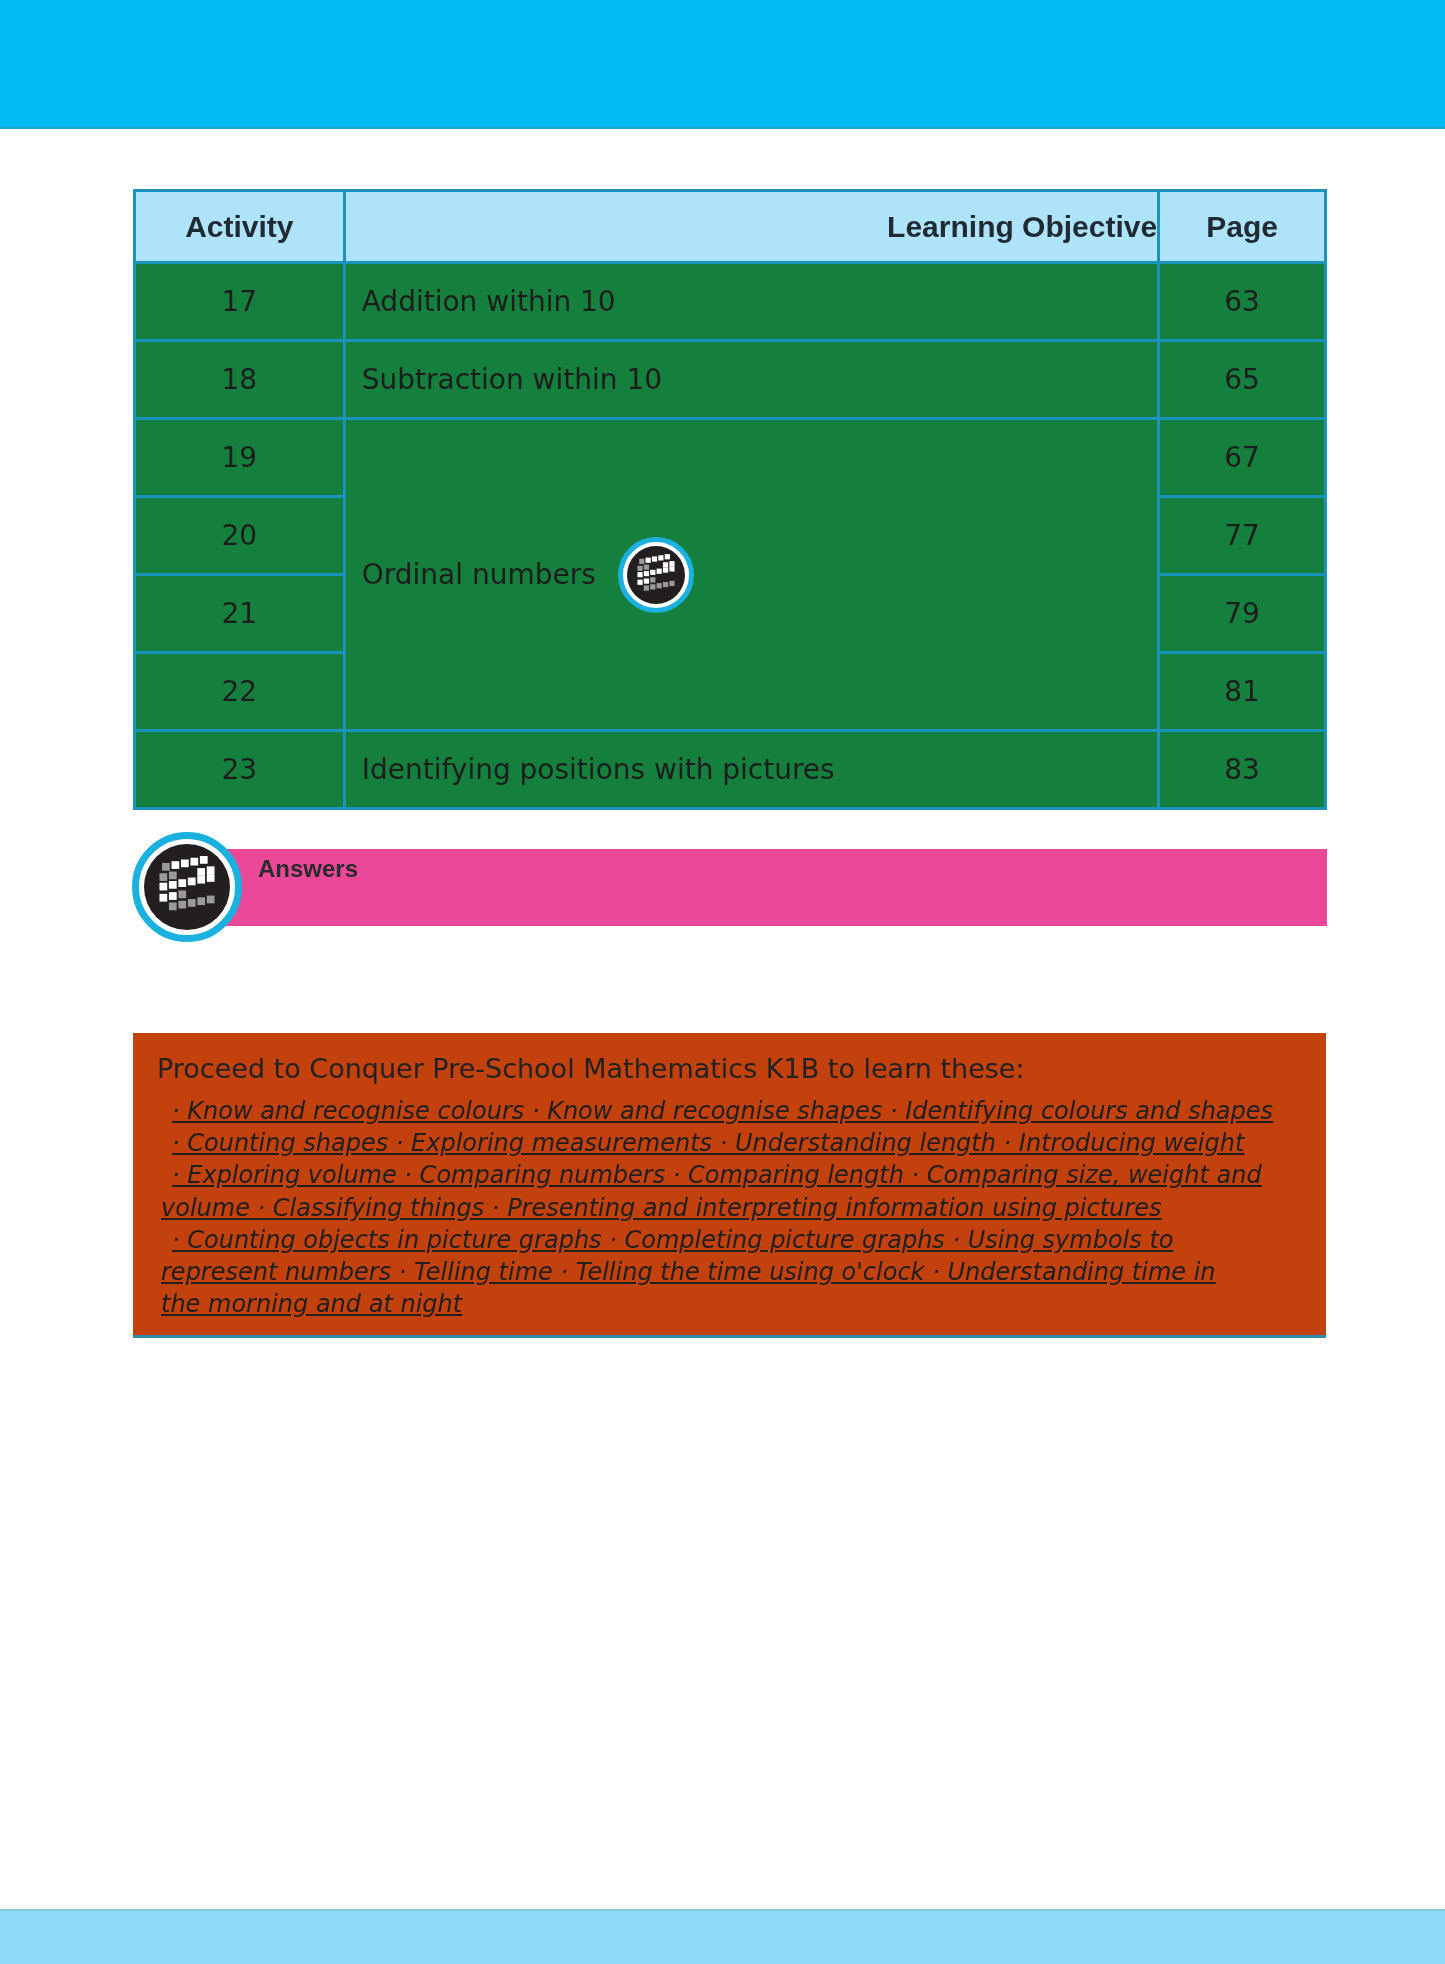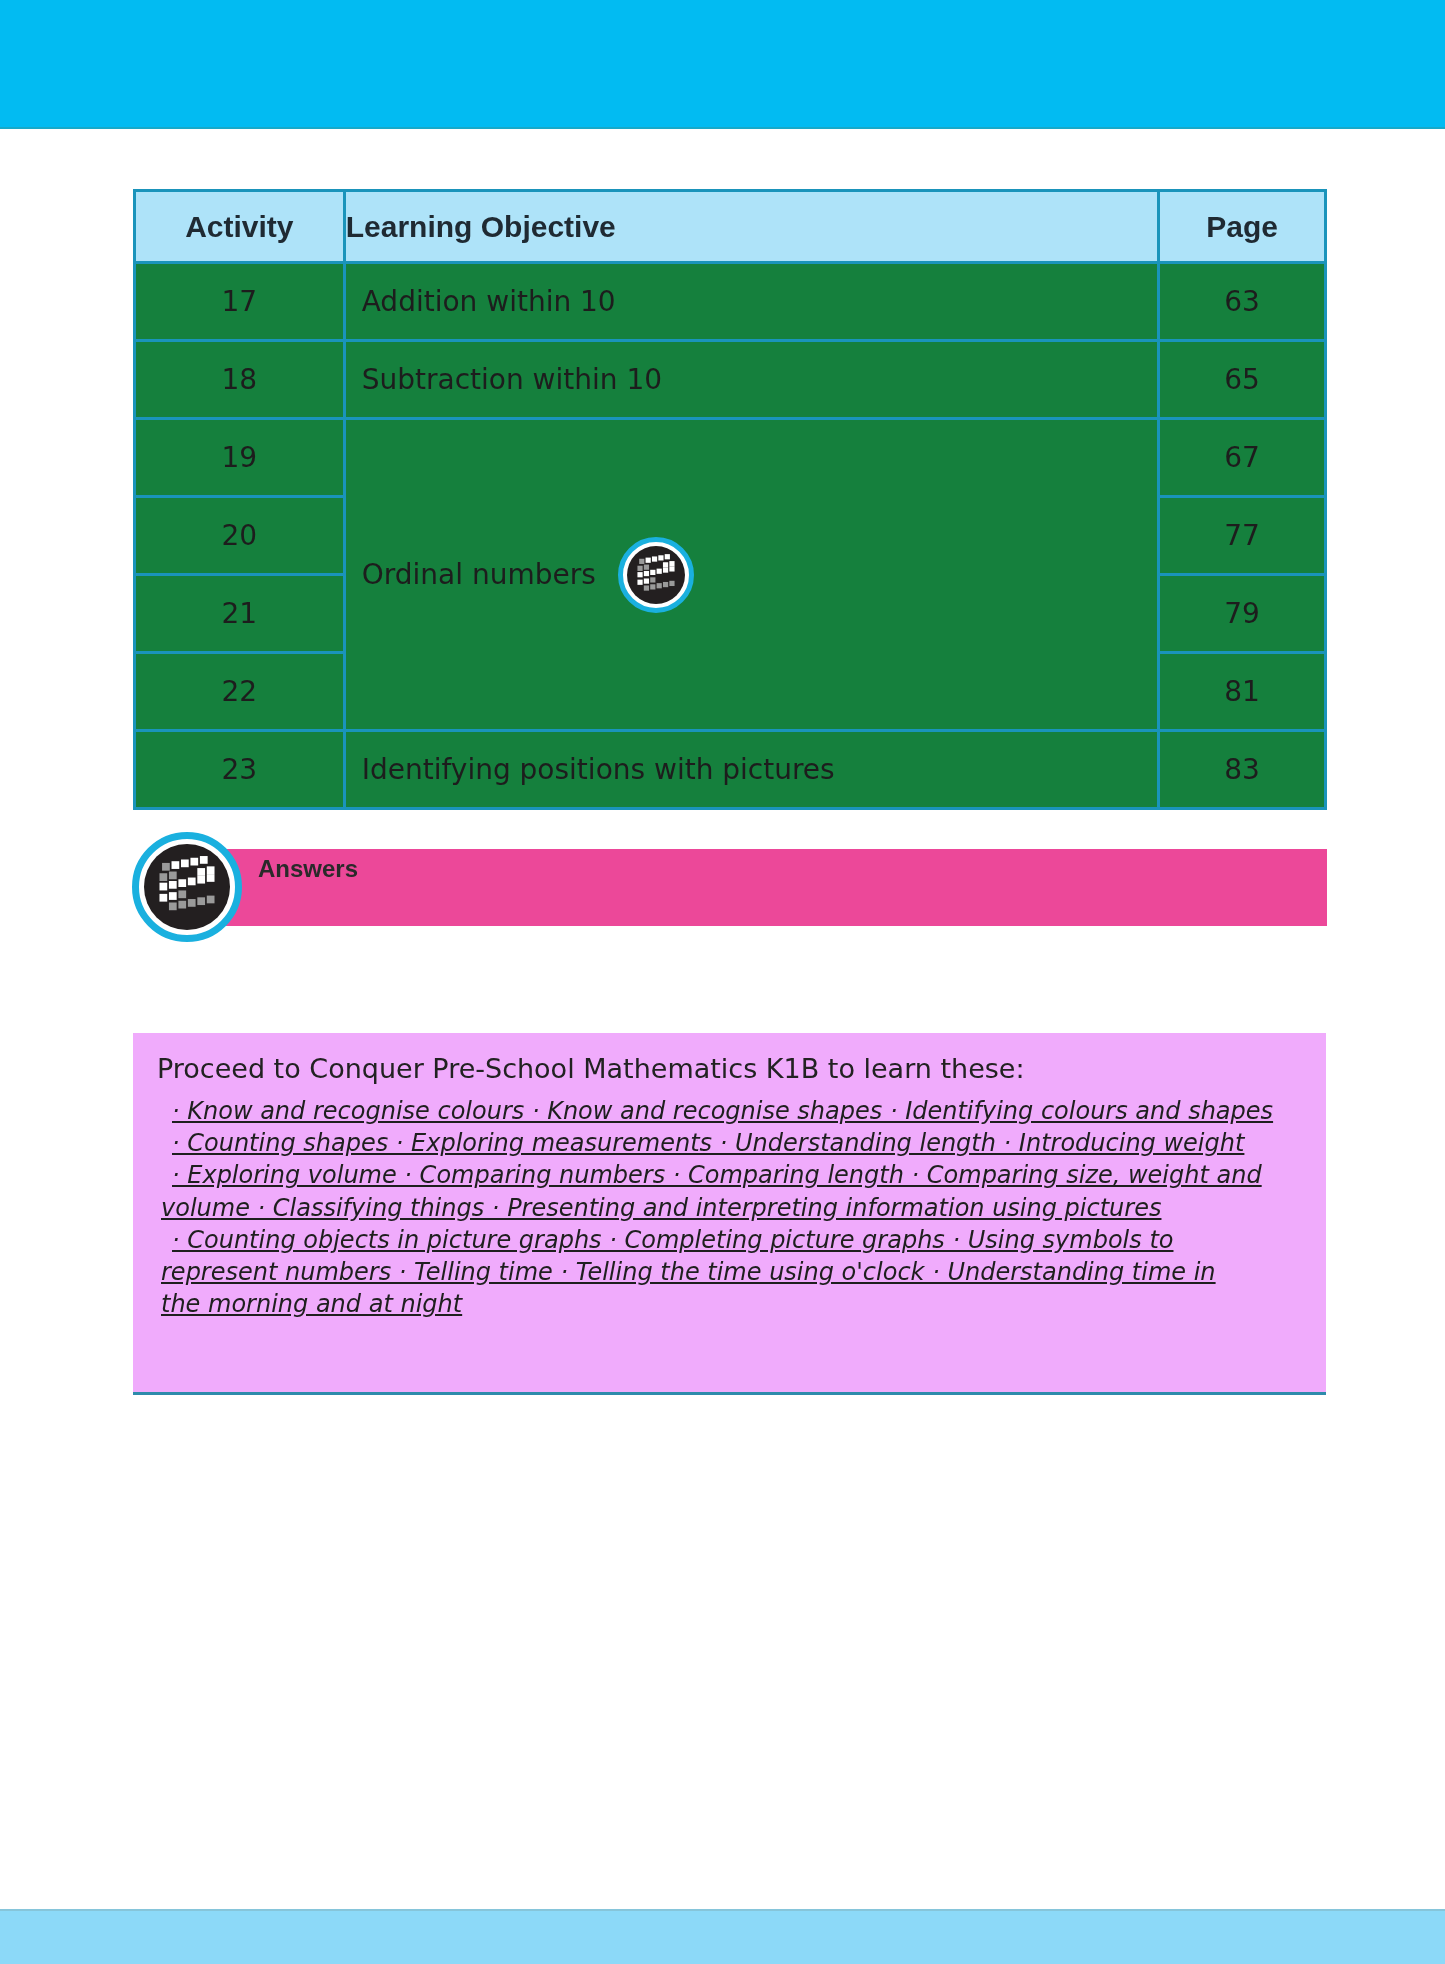--- a/index.html
+++ b/index.html
@@ -88,22 +88,22 @@
       position: absolute; left: 61px; top: 38px;
       font-family: "Liberation Serif", serif;
       font-size: 24px; color: #3a3a3a; white-space: nowrap;
     }
     .answers-text b { color: #222; }
     .answers-text .link { text-decoration: underline; color: #3a3a3a; }
 
     
     .proceed-box {
       position: absolute; left: 133px; top: 1033px;
-      width: 1193px; height: 362px;
-      background: #f0abfc;
+      width: 1193px; height: 305px;
+      background: #c2410c;
       border-bottom: 3px solid #2e8bab;
       box-sizing: border-box;
     }
     .proceed-title {
       position: absolute; left: 24px; top: 20px;
       font-family: "DejaVu Sans", sans-serif;
       font-size: 27px; color: #222;
       white-space: nowrap;
     }
     .proceed-list {
@@ -118,21 +118,21 @@
   </style>
 </head>
 <body>
 
 <div class="top-band"></div>
 
 <table class="toc-table">
   <thead>
     <tr>
       <th class="col-activity">Activity</th>
-      <th class="col-objective" style="text-align:left">Learning Objective</th>
+      <th class="col-objective" style="text-align:right">Learning Objective</th>
       <th class="col-page">Page</th>
     </tr>
   </thead>
   <tbody>
     <tr>
       <td class="col-activity">17</td>
       <td class="col-objective">Addition within 10</td>
       <td class="col-page">63</td>
     </tr>
     <tr>

